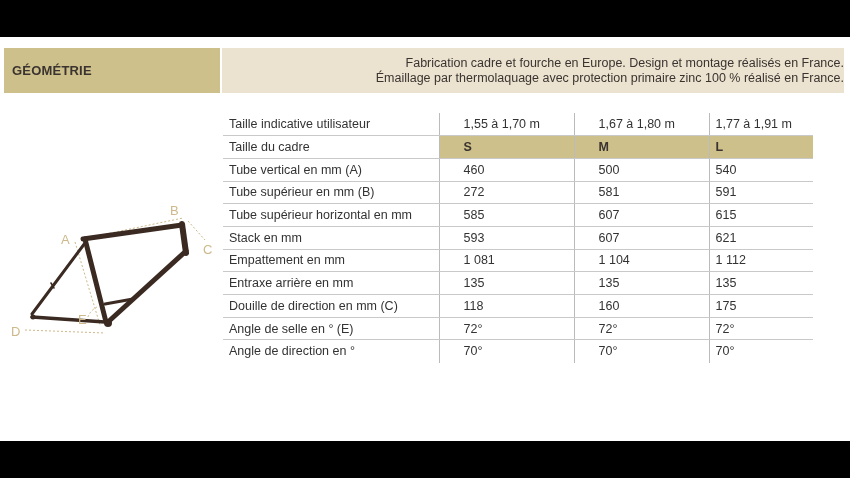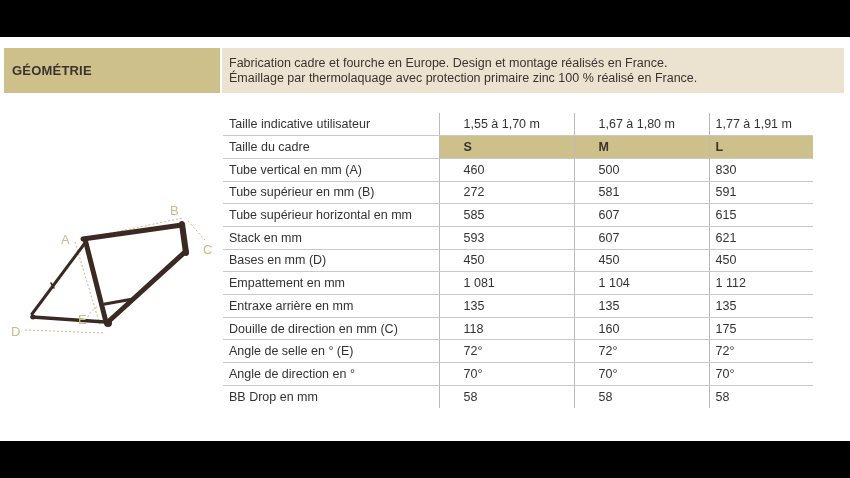--- a/index.html
+++ b/index.html
@@ -7,21 +7,21 @@
   body { font-family: "Liberation Sans", "DejaVu Sans", sans-serif; color: #333; position: relative; }
   .page { position: absolute; left: 0; top: 37px; width: 850px; height: 404px; background: #fff; }
   .header { position: absolute; left: 4px; top: 11px; width: 840px; height: 55px; display: flex; }
   .header-title {
     width: 216px; height: 45px; background: #cdc08a; display: flex; align-items: center;
     padding-left: 8px; font-size: 13px; font-weight: 600; color: #3a3330; letter-spacing: 0.2px;
   }
   .header-desc {
     flex: 1; height: 45px; background: #ebe3cf; margin-left: 2px; padding-left: 7px;
     display: flex; flex-direction: column; justify-content: center;
-    font-size: 12.5px; color: #3a3330; line-height: 15px;
+    font-size: 12.5px; color: #3a3330; line-height: 15px; text-align: right;
   }
   .frame { position: absolute; left: 5px; top: 160px; width: 210px; height: 150px; }
   table.geo { position: absolute; left: 223px; top: 76px; width: 590px; border-collapse: collapse; font-size: 12.5px; color: #333; }
   table.geo td { height: 22.7px; padding: 0 6px; border-bottom: 1.5px solid #c9c9c9; white-space: nowrap; vertical-align: middle; }
   table.geo td.c0 { width: 216px; }
   table.geo td.c1, table.geo td.c2 { width: 135px; border-right: 1.5px solid #bbb; padding-left: 24px; }
   table.geo td.c1 { border-left: 1.5px solid #bbb; }
   table.geo tr.size-row td.v { background: #cdc08a; color: #3a3330; font-weight: 600; }
   table.geo tr:last-child td { border-bottom: none; }
 </style>
@@ -77,45 +77,39 @@
       <tr class="size-row">
         <td class="c0">Taille du cadre</td>
         <td class="c1 v">S</td>
         <td class="c2 v">M</td>
         <td class="c3 v">L</td>
       </tr>
       <tr>
         <td class="c0">Tube vertical en mm (A)</td>
         <td class="c1 v">460</td>
         <td class="c2 v">500</td>
-        <td class="c3 v">830</td>
+        <td class="c3 v">540</td>
       </tr>
       <tr>
         <td class="c0">Tube supérieur en mm (B)</td>
         <td class="c1 v">272</td>
         <td class="c2 v">581</td>
         <td class="c3 v">591</td>
       </tr>
       <tr>
         <td class="c0">Tube supérieur horizontal en mm</td>
         <td class="c1 v">585</td>
         <td class="c2 v">607</td>
         <td class="c3 v">615</td>
       </tr>
       <tr>
         <td class="c0">Stack en mm</td>
         <td class="c1 v">593</td>
         <td class="c2 v">607</td>
         <td class="c3 v">621</td>
-      </tr>
-      <tr>
-        <td class="c0">Bases en mm (D)</td>
-        <td class="c1 v">450</td>
-        <td class="c2 v">450</td>
-        <td class="c3 v">450</td>
       </tr>
       <tr>
         <td class="c0">Empattement en mm</td>
         <td class="c1 v">1 081</td>
         <td class="c2 v">1 104</td>
         <td class="c3 v">1 112</td>
       </tr>
       <tr>
         <td class="c0">Entraxe arrière en mm</td>
         <td class="c1 v">135</td>
@@ -133,21 +127,15 @@
         <td class="c1 v">72°</td>
         <td class="c2 v">72°</td>
         <td class="c3 v">72°</td>
       </tr>
       <tr>
         <td class="c0">Angle de direction en °</td>
         <td class="c1 v">70°</td>
         <td class="c2 v">70°</td>
         <td class="c3 v">70°</td>
       </tr>
-      <tr>
-        <td class="c0">BB Drop en mm</td>
-        <td class="c1 v">58</td>
-        <td class="c2 v">58</td>
-        <td class="c3 v">58</td>
-      </tr>
     </tbody>
   </table>
 </div>
 
 </body></html>

